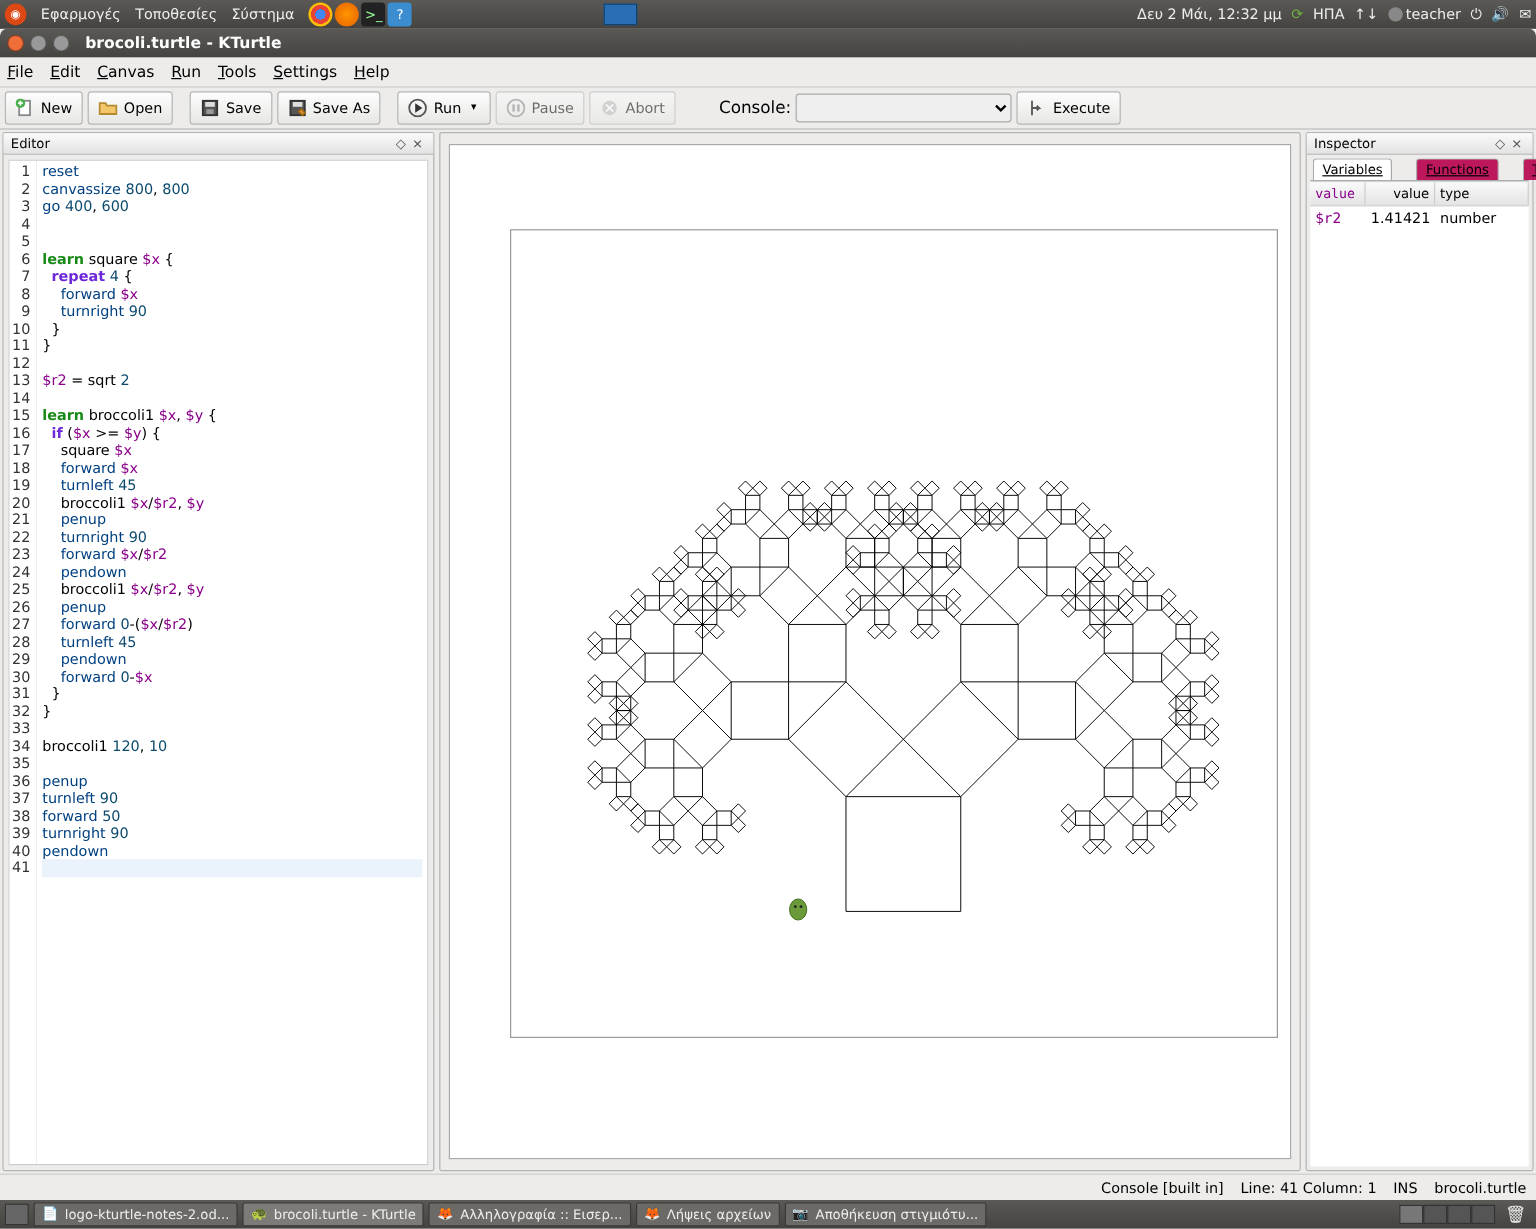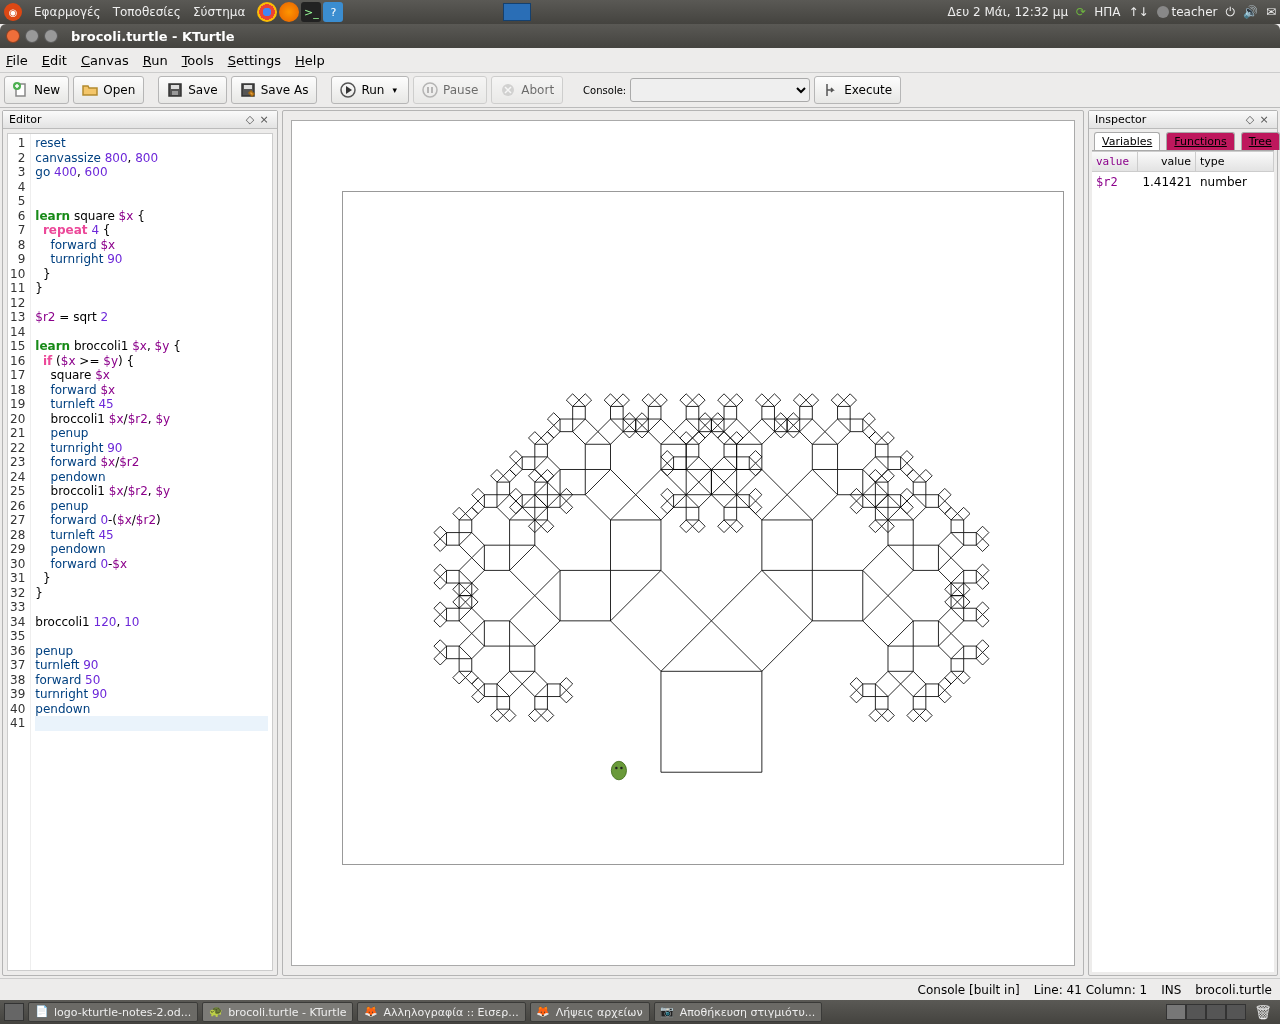--- a/index.html
+++ b/index.html
@@ -27,51 +27,51 @@
 .menubar { height: 24px; background: #edeceb; display: flex; align-items: center; padding: 4px 6px; font-size: 13px; }
 .menubar .mi { margin-right: 14px; cursor: pointer; }
 .menubar .mi u { text-decoration: underline; }
 
 
 .toolbar { height: 36px; background: #edeceb; border-top: 1px solid #ccc; border-bottom: 1px solid #bbb; display: flex; align-items: center; padding: 0 4px; gap: 4px; }
 .toolbar .tbtn { height: 28px; border: 1px solid #b6b6b6; border-radius: 3px; background: linear-gradient(#fdfdfd,#e7e7e5); display: flex; align-items: center; padding: 0 8px; gap: 5px; cursor: pointer; font-size: 12px; }
 .toolbar .tbtn.disabled { opacity: .55; justify-content: center; }
 .toolbar .sep { width: 6px; }
 .toolbar .ic { width: 16px; height: 16px; display: inline-block; }
-.toolbar label { font-size: 10px; margin-left: 6px; }
+.toolbar label { font-size: 14px; margin-left: 22px; }
 .toolbar select { height: 24px; width: 180px; border: 1px solid #aaa; border-radius: 3px; }
 .arrow { font-size: 9px; padding: 0 3px; }
 
 
 .main { display: flex; height: calc(1024px - 24px - 24px - 24px - 36px - 22px - 24px); }
 .panel-frame { border: 1px solid #b4b4b4; border-radius: 2px; background: #edeceb; margin: 2px; display: flex; flex-direction: column; }
 .panel-head { height: 18px; background: linear-gradient(#fafafa,#e3e3e3); border-bottom: 1px solid #bbb; font-size: 11px; padding: 2px 6px; display: flex; align-items: center; }
 .panel-head .phspacer { flex: 1; }
 .panel-head .phbtn { width: 14px; text-align: center; cursor: pointer; color: #555; }
 
-.editor { width: 276px; }
+.editor { width: 360px; }
 .editor-body { flex: 1; background: #fff; border: 1px solid #ccc; margin: 4px; display: flex; font-family: "DejaVu Sans Mono", monospace; font-size: 12px; line-height: 14.5px; overflow: hidden; }
 .gutter { background: #fff; text-align: right; padding: 2px 5px 2px 2px; color: #333; border-right: 1px solid #eee; user-select: none; }
 .code { padding: 2px 4px; white-space: pre; background: #fff; flex: 1; }
 .code .l41 { background: #eaf3fb; display: inline-block; width: 100%; height: 14.5px; }
 .kw-cmd { color: #004080; }
 .kw-learn { color: #178a17; font-weight: bold; }
-.kw-flow { color: #ec4899; font-weight: bold; }
+.kw-flow { color: #6d28d9; font-weight: bold; }
 .kw-var { color: #8b008b; }
-.kw-num { color: #6d28d9; }
+.kw-num { color: #0c4a6e; }
 .kw-sym { color: #000; }
 
 .canvas-col { flex: 1; display: flex; }
 .canvas-outer { flex: 1; margin: 2px; border: 1px solid #b4b4b4; border-radius: 2px; background: #edeceb; display: flex; align-items: center; justify-content: center; }
 .canvas { width: 98%; height: 98%; background: #fff; border: 1px solid #aaa; position: relative; }
 .canvas-inner { position: absolute; left: 50px; top: 70px; right: 10px; bottom: 100px; border: 1px solid #999; }
 
 .inspector { width: 190px; }
 .inspector-body { flex: 1; margin: 3px; display: flex; flex-direction: column; font-size: 11px; }
-.tabsrow { display: flex; gap: 6px; padding: 0 2px; border-bottom: 1px solid #aaa; }
+.tabsrow { display: flex; gap: 20px; padding: 0 2px; border-bottom: 1px solid #aaa; }
 .tabsrow .tab { border: 1px solid #aaa; border-bottom: none; border-radius: 3px 3px 0 0; padding: 2px 7px; background: #be185d; cursor: pointer; font-size: 11px; }
 .tabsrow .tab.active { background: #fff; }
 .var-table { border-top: 1px solid #ccc; background: #fff; flex: 1; }
 .var-table .hdr { display: flex; background: linear-gradient(#fafafa,#e3e3e3); border-bottom: 1px solid #ccc; font-size: 11px; }
 .var-table .hdr div { padding: 3px 4px; border-right: 1px solid #ccc; }
 .var-table .row { display: flex; font-size: 12px; }
 .var-table .row div { padding: 3px 4px; }
 .c-name { width: 46px; color: #8b008b; font-family: monospace; }
 .c-val { width: 58px; text-align: right; }
 .c-type { flex: 1; }

